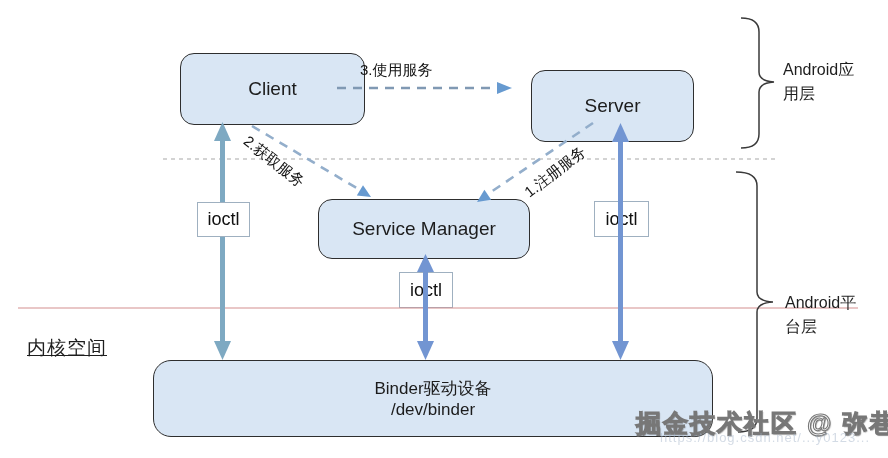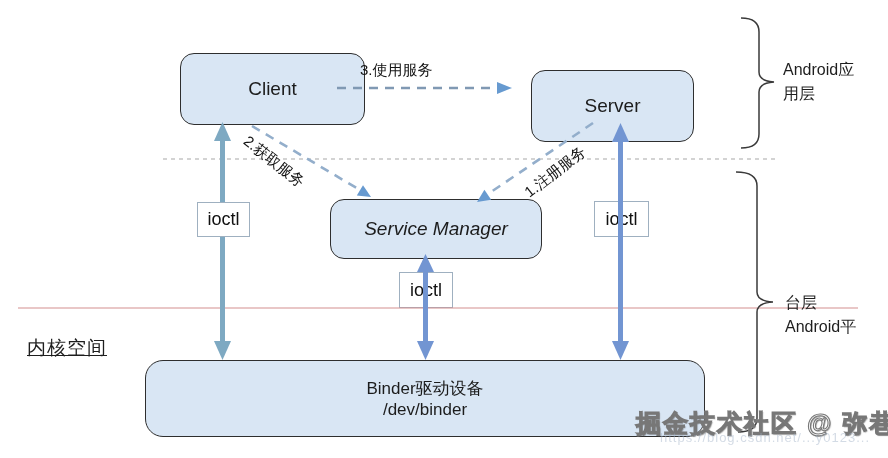--- a/index.html
+++ b/index.html
@@ -8,22 +8,22 @@
     font-family:"Liberation Sans","DejaVu Sans",sans-serif;color:#1c1c1c;
   }
   .node{
     position:absolute;background:#d9e6f4;border:1.6px solid #2e2e2e;border-radius:14px;
     display:flex;align-items:center;justify-content:center;flex-direction:column;
     z-index:1;box-sizing:border-box;
   }
   .node-label{font-size:19px;color:#1c1c1c;}
   .node-client{left:172px;top:53px;width:185px;height:72px;margin-left:8px;}
   .node-server{left:515px;top:70px;width:163px;height:72px;margin-left:16px;}
-  .node-sm{left:330px;top:199px;width:212px;height:60px;font-style:italic;}
-  .node-binder{left:145px;top:360px;width:560px;height:77px;border-radius:18px;}
+  .node-sm{left:318px;top:199px;width:212px;height:60px;}
+  .node-binder{left:153px;top:360px;width:560px;height:77px;border-radius:18px;}
   .binder-line{font-size:17px;line-height:21px;color:#1c1c1c;text-align:center;}
   .ioctl{
     position:absolute;background:#ffffff;border:1px solid #9fb0c0;box-sizing:border-box;
     display:flex;align-items:center;justify-content:center;font-size:18px;color:#111;text-align:right;
   }
   .ioctl-left{left:197px;top:202px;width:53px;height:35px;z-index:4;}
   .ioctl-right{left:594px;top:201px;width:55px;height:36px;z-index:2;}
   .ioctl-mid{left:399px;top:272px;width:54px;height:36px;z-index:2;}
   .overlay{position:absolute;left:0;top:0;z-index:3;pointer-events:none;}
   .edge-label{position:absolute;z-index:5;font-size:15px;color:#141414;white-space:nowrap;}
@@ -123,20 +123,20 @@
   <div class="edge-label edge-label-2">2.获取服务</div>
   <div class="edge-label edge-label-1">1.注册服务</div>
 
   <div class="region-label region-kernel">内核空间</div>
 
   <div class="layer-label layer-app">
     <div>Android应</div>
     <div>用层</div>
   </div>
   <div class="layer-label layer-platform">
+    <div>Android平</div>
     <div>台层</div>
-    <div>Android平</div>
   </div>
 
   <div class="watermark">掘金技术社区 @ 弥巷</div>
   <div class="watermark-sub">https://blog.csdn.net/...y0123...</div>
 
 </div>
 
 </body></html>

